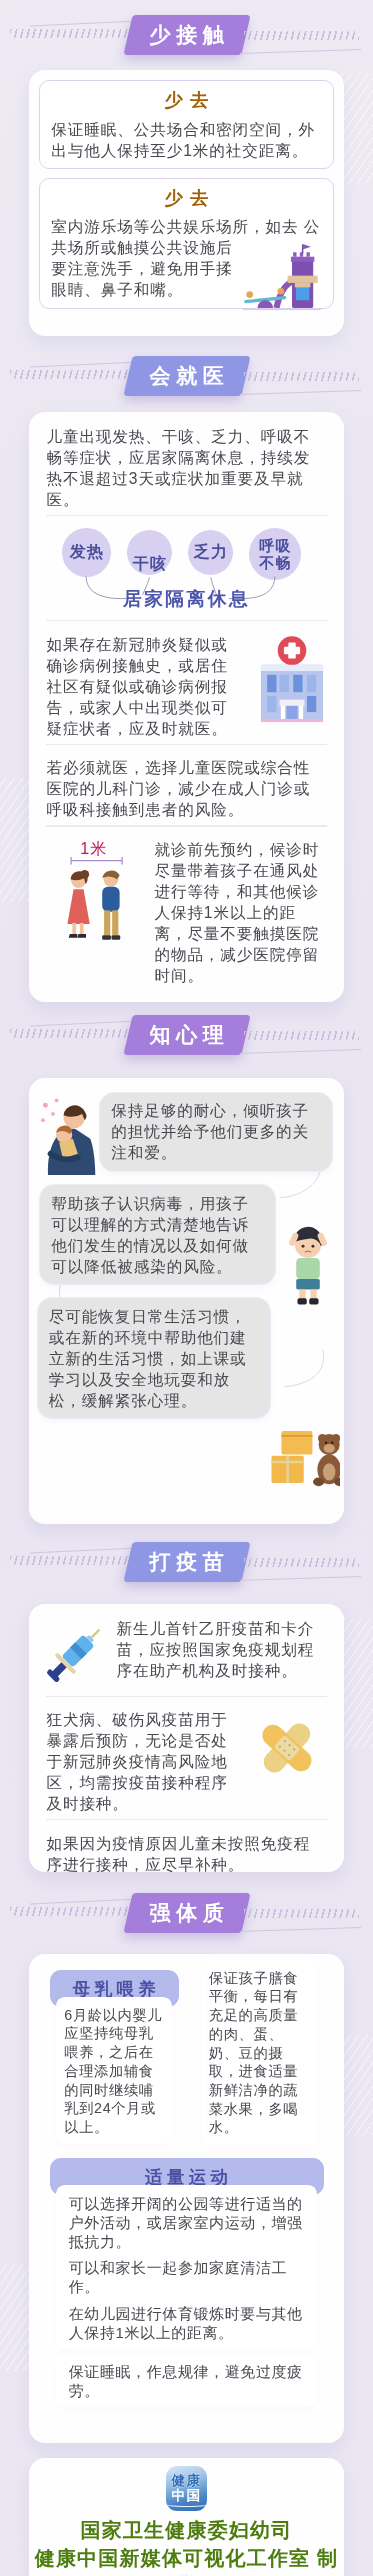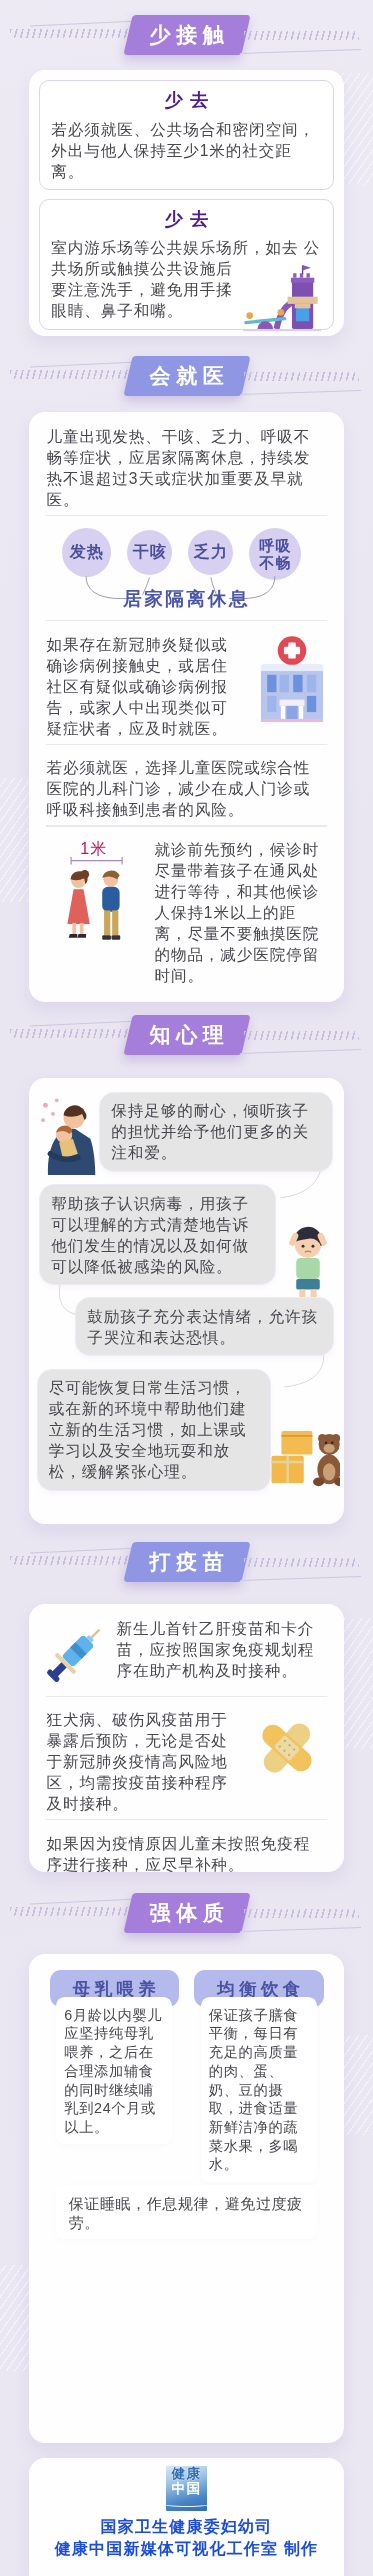--- a/index.html
+++ b/index.html
@@ -26,29 +26,29 @@
   .card{position:absolute;left:29px;width:315px;background:#fffeff;border-radius:16px;
         box-shadow:0 7.5px 16px rgba(140,120,190,.13);box-sizing:border-box;overflow:hidden;}
   .body{margin:0;font-size:15.6px;line-height:21px;letter-spacing:0.9px;color:#47474f;}
   .divider{height:1.2px;background:#ebe8f2;margin:5px 0 12.4px;}
   .grow{flex:1;}
   .row{display:flex;gap:13px;align-items:flex-start;}
   
   .c1{padding:10px;}
   .mini{border:1.2px solid #dcd3f0;border-radius:10px;padding:6.2px 11.2px 7.5px;background:#fff;}
   .mini + .mini{margin-top:8.7px;}
-  .mini h3{margin:1.2px 0 6.2px;text-align:center;color:#4c1d95;font-size:18px;letter-spacing:7.5px;padding-left:7.5px;font-weight:bold;}
+  .mini h3{margin:1.2px 0 6.2px;text-align:center;color:#a16207;font-size:18px;letter-spacing:7.5px;padding-left:7.5px;font-weight:bold;}
   .playground{float:right;width:80px;height:78px;margin:2.5px 0 0 3.7px;}
   
   .c2{padding:13.7px 17.4px 0;}
   .sym-diagram{position:relative;height:87px;margin:1.2px 0 2.5px;}
   .sym{position:absolute;border-radius:50%;background:#d7d0f0;display:flex;align-items:center;justify-content:center;
        color:#4a4f9c;font-weight:bold;font-size:16px;letter-spacing:1.2px;text-align:center;}
   .sym-1{left:16px;top:0;width:49px;height:49px;}
-  .sym-2{left:81px;top:1.9px;width:45px;height:45px;}
+  .sym-2{left:81px;top:1.9px;width:45px;height:45px;align-items:flex-end;}
   .sym-3{left:142px;top:1.9px;width:45px;height:45px;}
   .sym-4{left:203px;top:0;width:52px;height:52px;font-size:15px;}
   .sym-4 span{display:block;width:36px;line-height:17.4px;}
   .sym-svg{position:absolute;left:0;top:47px;width:277px;height:36px;}
   .sym-label{position:absolute;left:0;top:58px;width:100%;text-align:center;color:#4b55ac;
              font-size:18.7px;font-weight:bold;letter-spacing:2.5px;}
   .hospital{width:70px;height:92px;flex:none;margin-top:1.2px;}
   .distance-illo{position:relative;width:95px;flex:none;}
   .meter{position:absolute;top:0;left:0;right:0;text-align:center;color:#be185d;font-size:16px;letter-spacing:1.2px;}
   .people{width:95px;height:107px;margin-top:2.5px;}
@@ -77,29 +77,29 @@
             color:#4a52a3;font-size:17.4px;font-weight:bold;letter-spacing:4.4px;padding-left:4.4px;}
   .pill-body{position:relative;background:#fff;border-radius:8.7px;margin:-10px 6.8px 0;padding:8.7px 8px 7.5px;
              box-shadow:0 1.9px 5px rgba(150,130,200,.05);}
   .pill-body p{margin:0;font-size:14.3px;line-height:18.7px;letter-spacing:0.6px;color:#47474f;}
   .pill-body p + p{margin-top:7.5px;}
   .pill.wide{margin:13.7px 20.5px 0;}
   .pill.wide .pill-body{padding:8.7px 12.4px 7.5px;}
   .pill.wide .pill-body p{font-size:15px;line-height:19px;}
   
   .footer{padding-top:7.5px;border-radius:16px 16px 0 0;text-align:center;}
-  .logo{position:relative;width:41px;height:45px;margin:0 auto 6.2px;border-radius:1px;overflow:hidden;
+  .logo{position:relative;width:41px;height:45px;margin:0 auto 6.2px;border-radius:11px;overflow:hidden;
         background:linear-gradient(165deg,#d9e9f6 0%,#9cc3e6 34%,#4a86c6 72%,#2f6cb5 100%);
-        display:flex;flex-direction:column;align-items:center;justify-content:flex-start;}
+        display:flex;flex-direction:column;align-items:center;justify-content:center;}
   .logo .lt{color:#2f6cb5;font-size:13.7px;font-weight:bold;letter-spacing:1.2px;line-height:15px;
             text-shadow:0 0 1.2px #fff,0 0 1.2px #fff;}
   .logo .lb{color:#ffffff;font-size:13.7px;font-weight:bold;letter-spacing:1.2px;line-height:15px;}
   .logo .wave{position:absolute;left:-3.7px;bottom:3.7px;width:50px;height:6.2px;border-radius:50%;
               border-bottom:1.9px solid rgba(255,255,255,.9);}
-  .credit{margin:1.2px 0;font-size:16px;font-weight:bold;letter-spacing:1.2px;color:#1d4ed8;}
+  .credit{margin:1.2px 0;font-size:20px;font-weight:bold;letter-spacing:1.2px;color:#4d7c0f;}
 </style>
 </head>
 <body>
 
 <div class="page">
 
   <div class="stripe" style="right:-8.7px;top:73px;width:81px;height:112px;"></div>
   <div class="stripe" style="left:-13.7px;top:778px;width:75px;height:124px;"></div>
   <div class="stripe" style="right:-6.2px;top:1618px;width:75px;height:131px;"></div>
   <div class="stripe" style="right:-7.5px;top:2035px;width:68px;height:100px;"></div>
@@ -111,21 +111,21 @@
     <div class="badge purple">
       <span>少接触</span>
     </div>
     <span class="hatch ha-r"></span>
     <span class="hline hl-r"></span>
   </div>
 
   <section class="card c1" style="top:70px;height:266px;">
     <div class="mini">
       <h3>少去</h3>
-      <p class="body">若必须就医、公共场合和密闭空间，外出与他人保持至少1米的社交距离。</p>
+      <p class="body">保证睡眠、公共场合和密闭空间，外出与他人保持至少1米的社交距离。</p>
     </div>
     <div class="mini">
       <h3>少去</h3>
       <p class="body">
         <span>室内游乐场等公共娱乐场所，如去</span>
         <svg class="playground" viewBox="0 0 140 140">
           <path d="M60,122 Q70,78 92,74" stroke="#8a58b8" stroke-width="11" fill="none"></path>
           <rect x="88" y="36" width="38" height="86" rx="3" fill="#7d4fae"></rect>
           <rect x="86" y="30" width="42" height="9" fill="#8f5cc0"></rect>
           <rect x="90" y="22" width="6" height="8" fill="#8f5cc0"></rect>
@@ -296,23 +296,20 @@
         <circle cx="58" cy="42" r="2.4" fill="#33333a"></circle>
       <path d="M45,52 q5,-4 10,0" stroke="#b0806a" stroke-width="2" fill="none"></path>
       <rect x="31" y="61" width="38" height="34" rx="7" fill="#a8d8a8"></rect>
       <rect x="31" y="95" width="38" height="17" rx="3" fill="#3f7e98"></rect>
       <rect x="36" y="112" width="10" height="16" fill="#f6cfae"></rect>
         <rect x="54" y="112" width="10" height="16" fill="#f6cfae"></rect>
       <rect x="33" y="126" width="15" height="10" rx="3" fill="#26262e"></rect>
         <rect x="52" y="126" width="15" height="10" rx="3" fill="#26262e"></rect>
     </svg>
 
-    <div class="bubble b3">
-      <p class="body">鼓励孩子充分表达情绪，允许孩子哭泣和表达恐惧。</p>
-    </div>
 
     <div class="bubble b4">
       <p class="body">尽可能恢复日常生活习惯，或在新的环境中帮助他们建立新的生活习惯，如上课或学习以及安全地玩耍和放松，缓解紧张心理。</p>
     </div>
 
     <svg class="illo teddy" viewBox="0 0 112 100">
       <rect x="18" y="8" width="50" height="38" rx="3" fill="#f4bb50"></rect>
       <path d="M18,16 h50" stroke="#d99b30" stroke-width="3"></path>
       <rect x="2" y="48" width="52" height="44" rx="3" fill="#f2b84a"></rect>
       <path d="M2,58 h52 M28,48 v44" stroke="#e3d39b" stroke-width="4"></path>
@@ -394,29 +391,36 @@
     <div class="cols">
       <div class="pill">
         <div class="pill-bar">
             <span>母乳喂养</span>
           </div>
         <div class="pill-body">
           <p>6月龄以内婴儿应坚持纯母乳喂养，之后在合理添加辅食的同时继续哺乳到24个月或以上。</p>
         </div>
       </div>
       <div class="pill">
-        <div class="pill-bar">
-            <span>均衡饮食</span>
-          </div>
         <div class="pill-body">
           <p>保证孩子膳食平衡，每日有充足的高质量的肉、蛋、奶、豆的摄取，进食适量新鲜洁净的蔬菜水果，多喝水。</p>
         </div>
       </div>
     </div>
 
+    <div class="pill wide">
+      <div class="pill-bar">
+          <span>适量运动</span>
+        </div>
+      <div class="pill-body">
+        <p>可以选择开阔的公园等进行适当的户外活动，或居家室内运动，增强抵抗力。</p>
+        <p>可以和家长一起参加家庭清洁工作。</p>
+        <p>在幼儿园进行体育锻炼时要与其他人保持1米以上的距离。</p>
+      </div>
+    </div>
 
     <div class="pill wide">
       <div class="pill-body">
         <p>保证睡眠，作息规律，避免过度疲劳。</p>
       </div>
     </div>
   </section>
 
   <footer class="card footer" style="top:2458px;height:118px;">
     <div class="logo">

